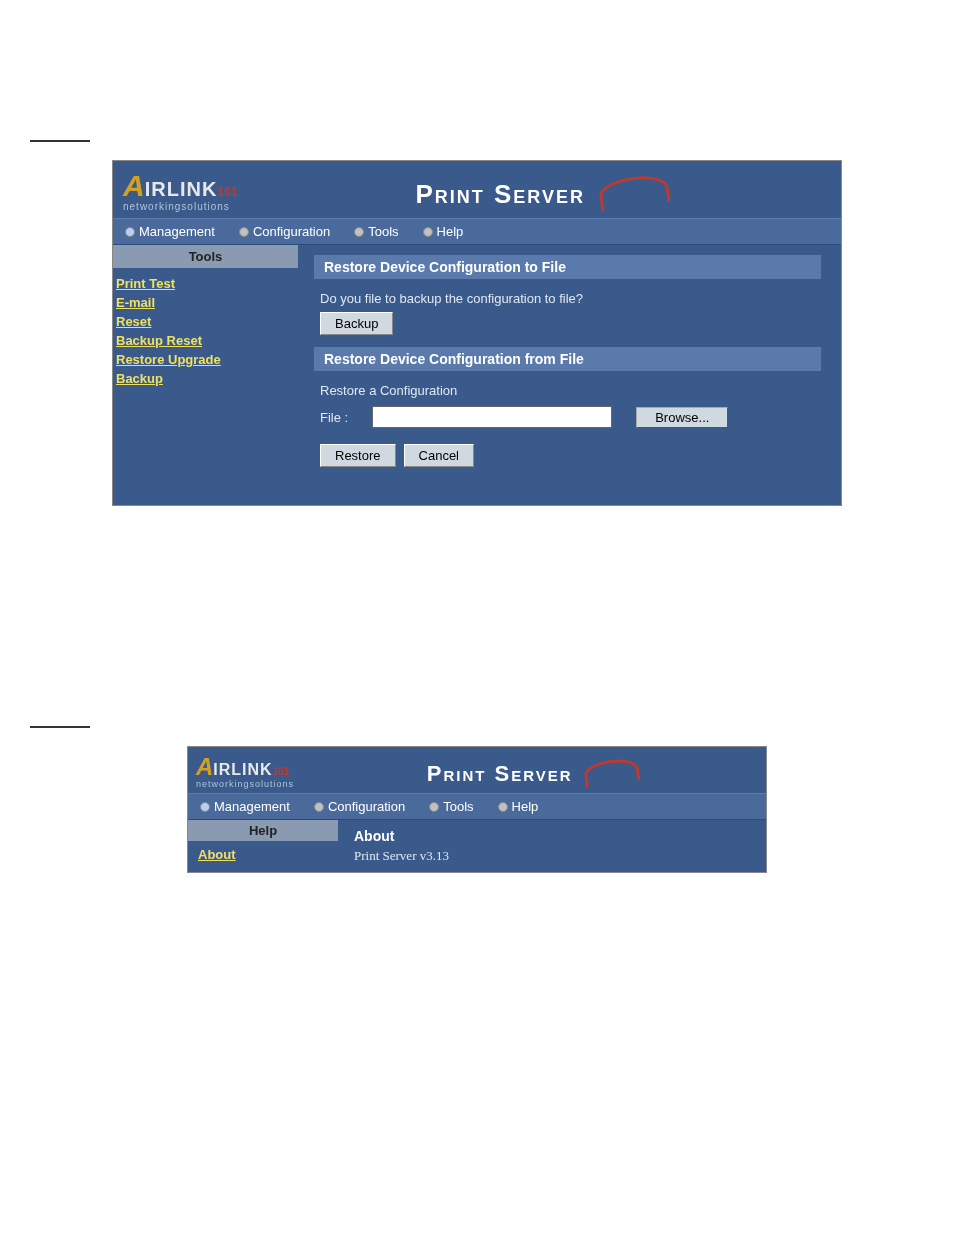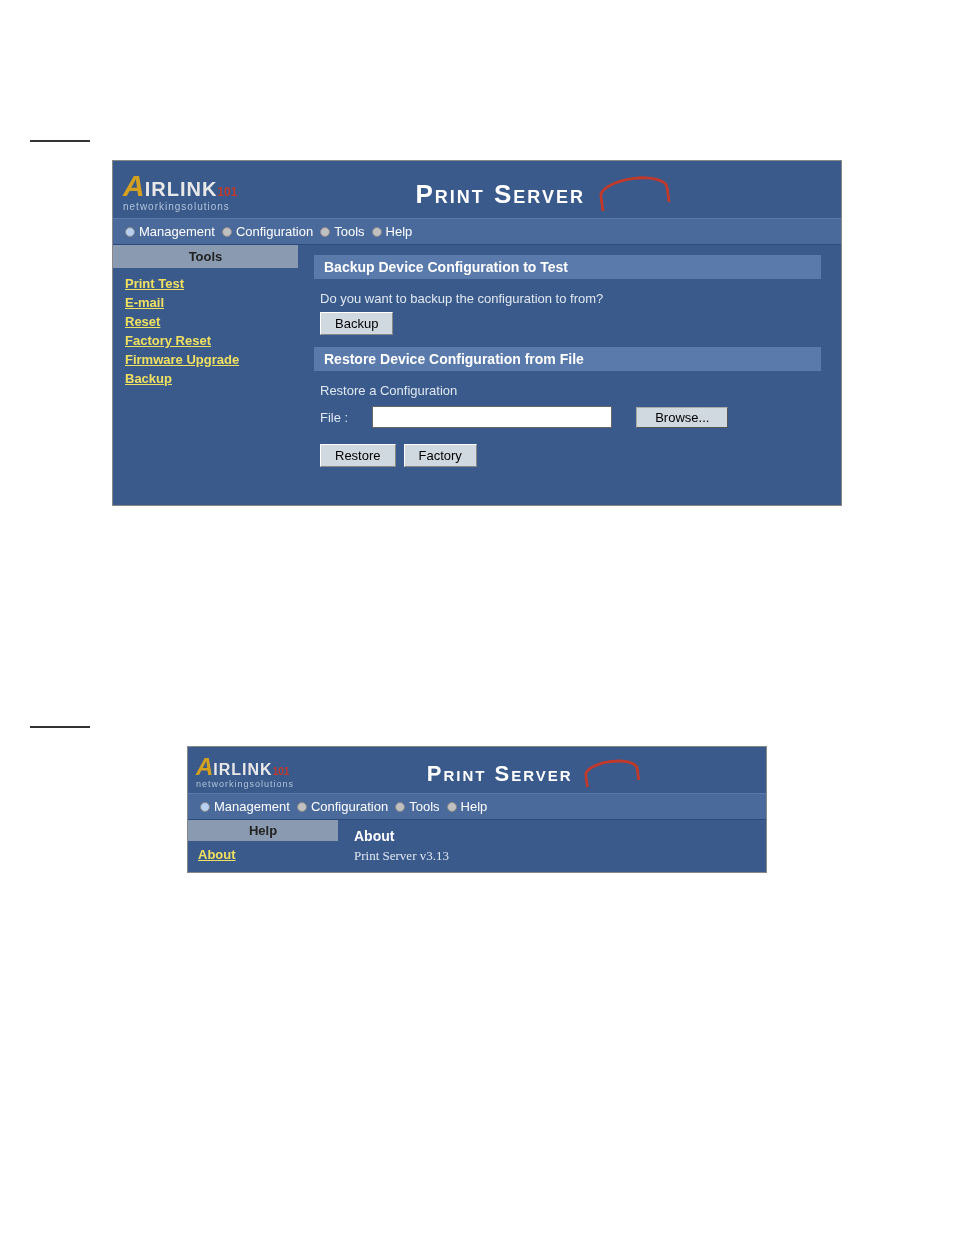--- a/index.html
+++ b/index.html
@@ -54,21 +54,21 @@
       letter-spacing: 2px;
       font-variant: small-caps;
     }
 
     
     .nav-bar {
       background: #4a6a9c;
       display: flex;
       align-items: center;
       padding: 5px 12px;
-      gap: 7px;
+      gap: 24px;
       border-top: 1px solid #5a7aac;
       border-bottom: 1px solid #2a4a7c;
     }
     .nav-item {
       display: flex;
       align-items: center;
       gap: 4px;
       color: #ffffff;
       font-size: 13px;
       cursor: pointer;
@@ -101,21 +101,21 @@
     }
     .sidebar-title {
       background: #8a9ab0;
       color: #222;
       font-weight: bold;
       text-align: center;
       padding: 4px 8px;
       font-size: 13px;
     }
     .sidebar-links {
-      padding: 8px 12px;
+      padding: 8px 3px;
       display: flex;
       flex-direction: column;
       gap: 4px;
     }
     .sidebar-link {
       color: #f0e060;
       text-decoration: underline;
       font-size: 13px;
       font-weight: bold;
       cursor: pointer;
@@ -336,45 +336,45 @@
   </div>
 
   <div class="content-area">
 
     <div class="sidebar">
       <div class="sidebar-title">Tools</div>
       <div class="sidebar-links">
         <a class="sidebar-link" href="#">Print Test</a>
         <a class="sidebar-link" href="#">E-mail</a>
         <a class="sidebar-link" href="#">Reset</a>
-        <a class="sidebar-link" href="#">Factory Reset</a>
-        <a class="sidebar-link" href="#">Firmware Upgrade</a>
+        <a class="sidebar-link" href="#">Backup Reset</a>
+        <a class="sidebar-link" href="#">Restore Upgrade</a>
         <a class="sidebar-link" href="#">Backup</a>
       </div>
     </div>
 
     <div class="main-content">
 
-      <div class="section-title-bar">Backup Device Configuration to Test</div>
+      <div class="section-title-bar">Restore Device Configuration to File</div>
       <div class="section-body">
-        <div>Do you want to backup the configuration to from?</div>
+        <div>Do you file to backup the configuration to file?</div>
         <button class="btn">Backup</button>
       </div>
 
       <div class="section-title-bar restore-section">Restore Device Configuration from File</div>
       <div class="section-body">
         <div>Restore a Configuration</div>
         <div class="file-row">
           <label>File :</label>
           <input class="file-input" type="text" style="">
           <button class="browse-btn">Browse...</button>
         </div>
         <div class="restore-btns">
           <button class="btn">Restore</button>
-          <button class="btn">Factory</button>
+          <button class="btn">Cancel</button>
         </div>
       </div>
     </div>
   </div>
 </div>
 
 <div style="height:180px;"></div>
 
 <div class="page-divider"></div>
 

